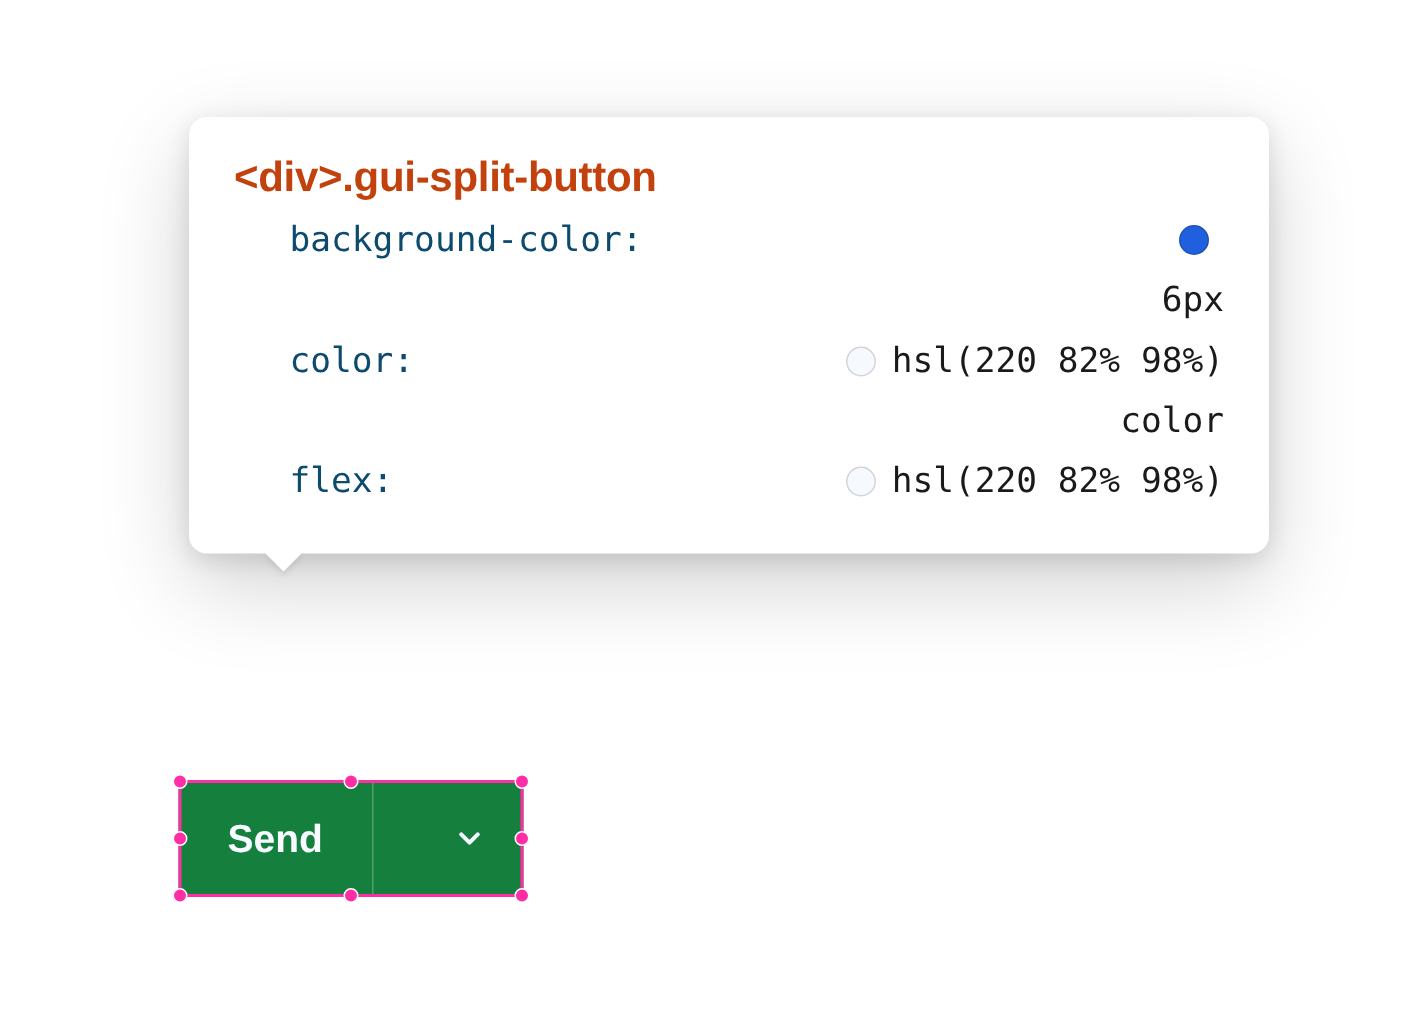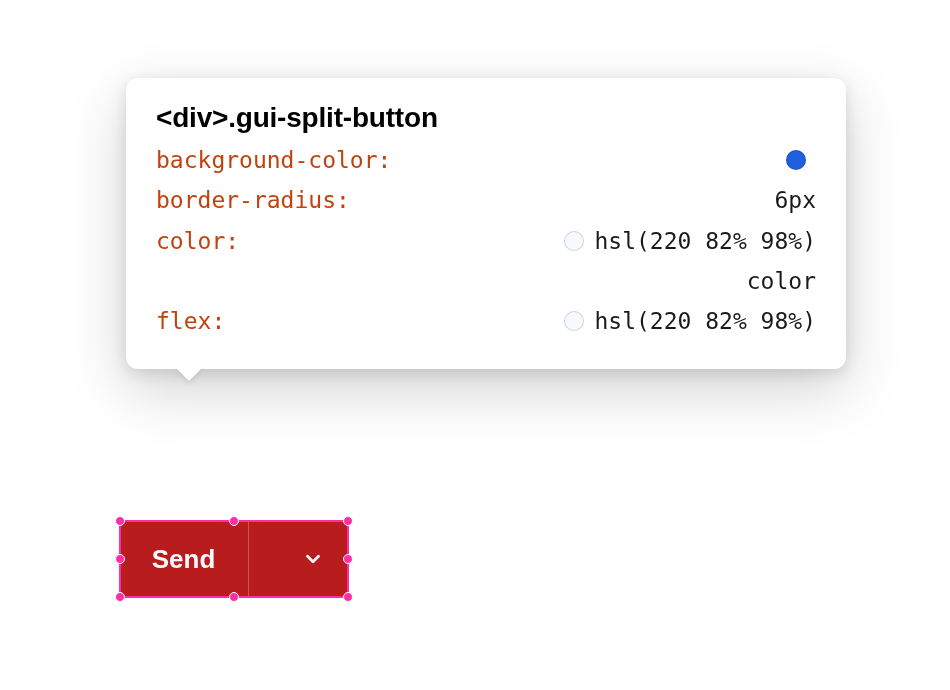--- a/index.html
+++ b/index.html
@@ -32,21 +32,21 @@
       width: 0;
       height: 0;
       border-left: 13px solid transparent;
       border-right: 13px solid transparent;
       border-top: 13px solid #ffffff;
       filter: drop-shadow(0 3px 2px rgba(0,0,0,0.08));
     }
     .selector-line {
       font-size: 28px;
       font-weight: 700;
-      color: #000000;
+      color: #c2410c;
       margin-bottom: 6px;
       letter-spacing: -0.2px;
     }
     .dims-line {
       font-size: 18px;
       color: #4a4a4a;
       margin-bottom: 28px;
     }
     .dims-line .px {
       color: #e91e8c;
@@ -57,22 +57,23 @@
     }
     .prop-row {
       display: flex;
       align-items: center;
       font-family: "SF Mono", Menlo, Consolas, monospace;
       font-size: 23px;
       line-height: 1.75;
       color: #1a1a1a;
     }
     .prop-name {
-      color: #c2410c;
+      color: #0c4a6e;
       white-space: pre;
+      margin-left: 37px;
     }
     .prop-spacer {
       flex: 1;
     }
     .prop-swatch {
       display: inline-block;
       width: 20px;
       height: 20px;
       border-radius: 50%;
       margin-right: 10px;
@@ -88,21 +89,21 @@
       position: absolute;
       left: 119px;
       top: 520px;
       width: 230px;
       height: 78px;
     }
     .split-button {
       width: 100%;
       height: 100%;
       display: flex;
-      background: #b91c1c;
+      background: #15803d;
       border-radius: 6px;
       overflow: hidden;
       gap: 28px;
     }
     .split-main {
       flex: 1;
       display: flex;
       align-items: center;
       justify-content: center;
       color: #f7faff;
@@ -152,21 +153,20 @@
 <div class="tooltip-card">
   <div class="selector-line">&lt;div&gt;.gui-split-button</div>
 
   <div id="props-container">
       <div class="prop-row">
         <span class="prop-name">background-color:</span>
         <span class="prop-spacer"></span>
         <span class="prop-swatch" style="background: rgb(32, 96, 223);"></span>
       </div>
       <div class="prop-row">
-        <span class="prop-name">border-radius:</span>
         <span class="prop-spacer"></span>
         <span class="prop-value">6px</span>
       </div>
       <div class="prop-row">
         <span class="prop-name">color:</span>
         <span class="prop-spacer"></span>
         <span class="prop-swatch" style="background: rgb(246, 249, 254);"></span>
         <span class="prop-value">hsl(220 82% 98%)</span>
       </div>
       <div class="prop-row">

